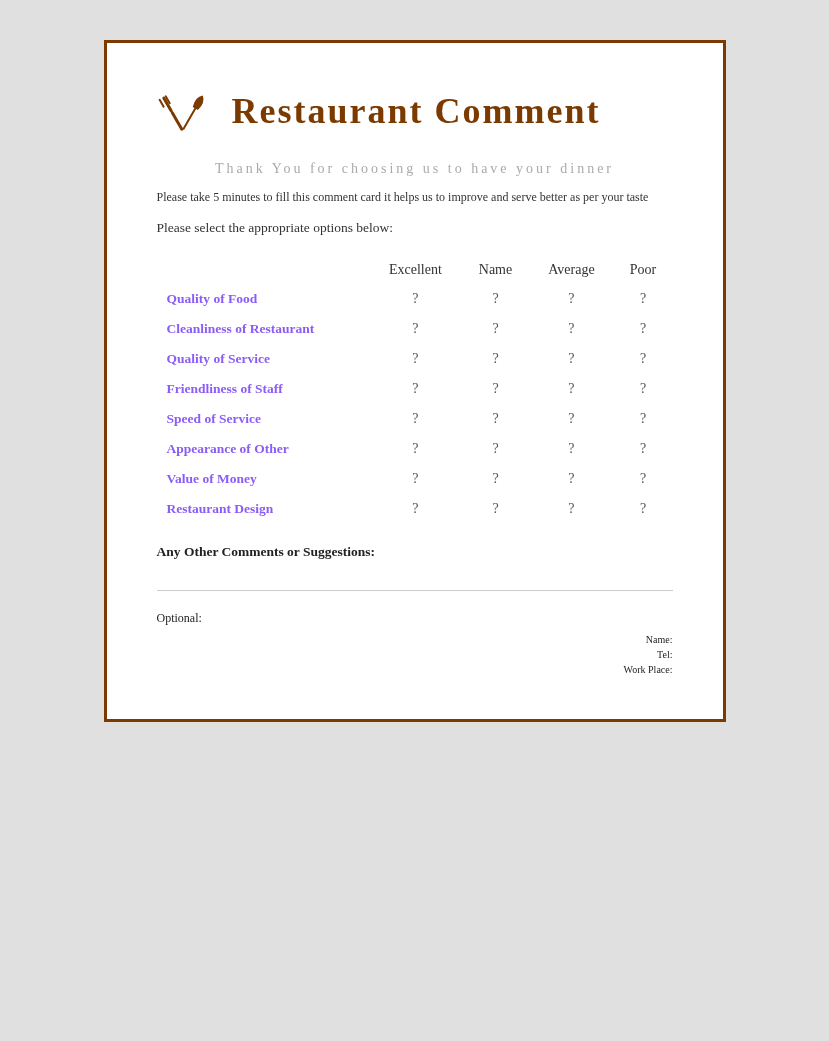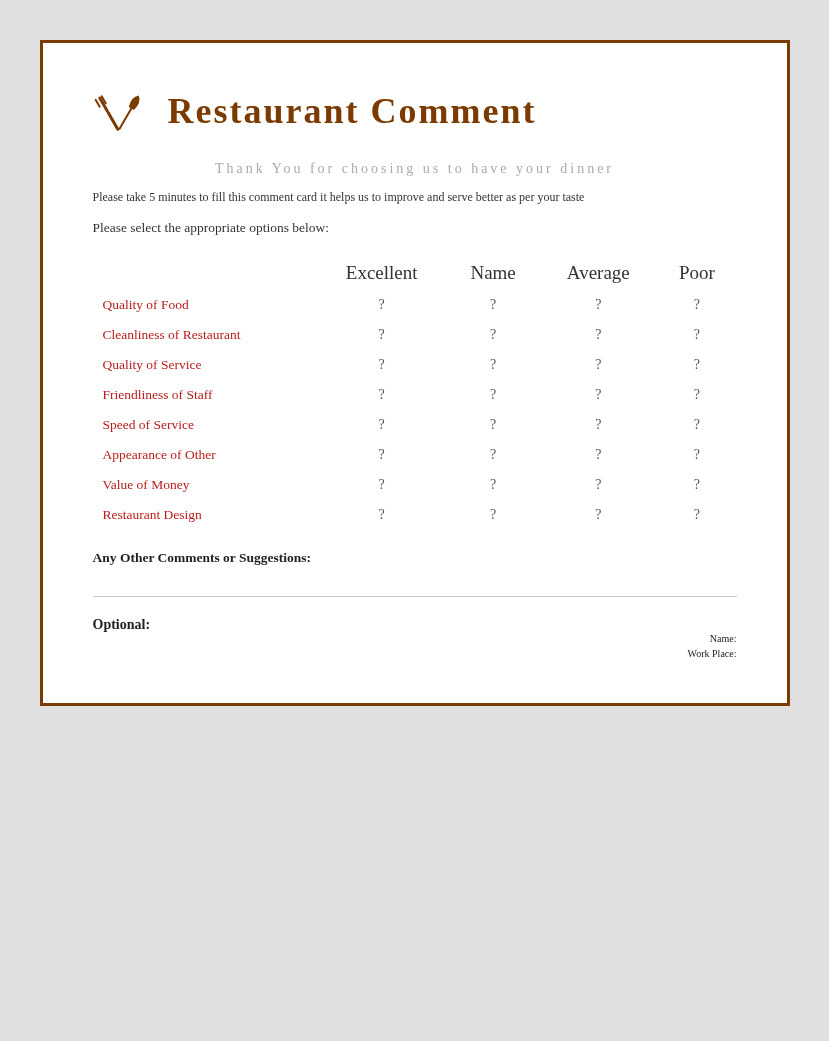--- a/index.html
+++ b/index.html
@@ -10,21 +10,21 @@
     body {
       background: #e0e0e0;
       display: flex;
       justify-content: center;
       align-items: flex-start;
       min-height: 1041px;
       padding: 40px 0;
       font-family: Georgia, serif;
     }
     .page {
-      width: 750px;
+      width: 622px;
       background: #fff;
       border: 3px solid #7B3A00;
       padding: 40px 50px 40px 50px;
     }
     .header {
       display: flex;
       align-items: center;
       margin-bottom: 20px;
     }
     .logo-icon {
@@ -57,39 +57,39 @@
       color: #333;
       margin-bottom: 20px;
     }
     .rating-table {
       width: 100%;
       border-collapse: collapse;
       margin-bottom: 20px;
     }
     .rating-table th {
       font-weight: normal;
-      font-size: 19px;
+      font-size: 14px;
       color: #333;
       padding: 6px 10px;
       text-align: center;
     }
     .rating-table th:first-child {
       text-align: left;
     }
     .rating-table td {
       padding: 7px 10px;
       text-align: center;
       font-size: 14px;
       color: #555;
     }
     .rating-table td:first-child {
       text-align: left;
-      font-weight: normal;
-      font-size: 13.5px;
-      color: #b91c1c;
+      font-weight: bold;
+      font-size: 13.5px;
+      color: #8b5cf6;
     }
     .radio-cell {
       font-size: 16px;
       color: #555;
     }
     .comments-section {
       margin-top: 10px;
       margin-bottom: 13px;
     }
     .comments-label {
@@ -101,22 +101,23 @@
     .divider {
       border: none;
       border-top: 1px solid #ccc;
       margin: 10px 0 20px 0;
     }
     .optional-section {
       font-size: 13.5px;
       color: #222;
     }
     .optional-title {
-      font-weight: bold;
-      font-size: 14px;
+      font-weight: normal;
+      font-size: 12px;
+      margin-bottom: 8px;
     }
     .optional-field {
       margin-bottom: 4px;
       font-size: 10px;
       text-align: right;
     }
   </style>
 </head>
 <body>
 
@@ -221,17 +222,18 @@
   <div class="comments-section">
     <p class="comments-label">Any Other Comments or Suggestions:</p>
   </div>
 
   <hr class="divider">
 
   <div class="optional-section">
     <p class="optional-title">Optional:</p>
     <div id="optional-fields">
         <p class="optional-field">Name:</p>
+        <p class="optional-field">Tel:</p>
         <p class="optional-field">Work Place:</p>
       </div>
   </div>
 
 </div>
 
 </body></html>

